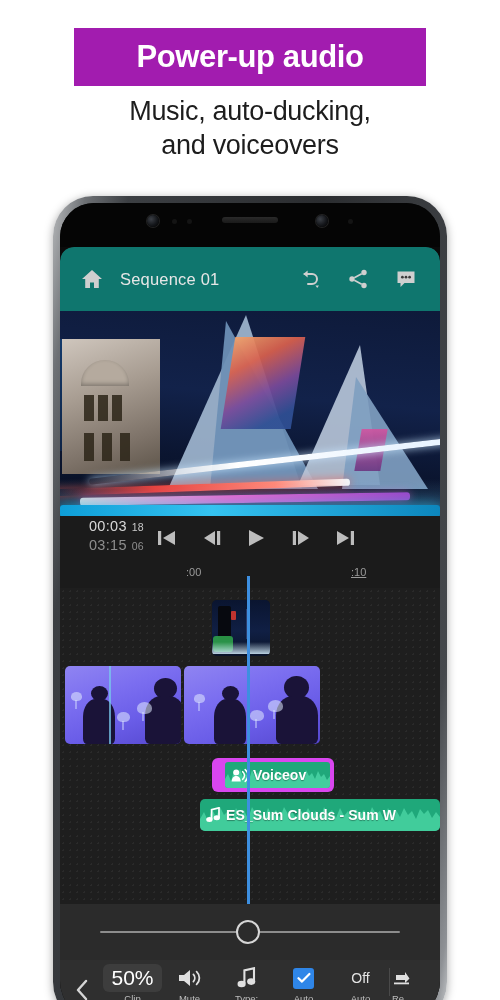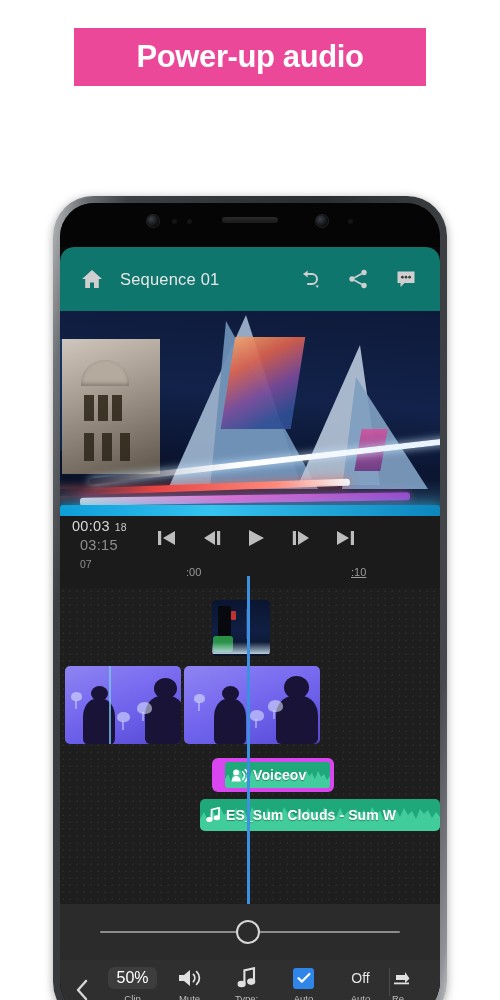--- a/index.html
+++ b/index.html
@@ -6,21 +6,21 @@
   body{
     width:500px;height:1000px;overflow:hidden;background:#ffffff;
     font-family:"Liberation Sans", sans-serif;
     -webkit-font-smoothing:antialiased;
   }
   .page{position:relative;width:500px;height:1000px;background:#fff;}
 
   
   .promo-banner{
     position:absolute;left:74px;top:28px;width:352px;height:58px;
-    background:#ec4899;display:flex;align-items:center;justify-content:center;
+    background:#a21caf;display:flex;align-items:center;justify-content:center;
   }
   .promo-banner-text{
     color:#ffffff;font-size:31px;font-weight:bold;letter-spacing:-0.4px;
     white-space:nowrap;
   }
   .promo-sub{
     position:absolute;left:0;top:94px;width:500px;text-align:center;
     color:#1d1d1d;font-size:27px;line-height:34px;letter-spacing:-0.3px;
   }
   .promo-sub div{white-space:nowrap;}
@@ -132,27 +132,27 @@
     box-shadow:0 0 14px rgba(40,190,240,.7);
   }
   .street-glow{
     position:absolute;left:0;top:168px;width:380px;height:38px;
     background:linear-gradient(180deg,rgba(255,255,255,0),rgba(120,200,240,.35));
   }
 
   
   .transport{position:absolute;left:0;top:269px;width:380px;height:46px;}
   .tc{position:absolute;left:12px;}
-  .tc-row{display:flex;align-items:baseline;gap:5px;white-space:nowrap;}
+  .tc-row{display:flex;align-items:baseline;gap:5px;white-space:nowrap;margin-left:17px;}
   .tc-main{color:#d8d8d8;font-size:14.5px;letter-spacing:.3px;}
   .tc-frames{color:#c9c9c9;font-size:10.5px;}
   .tc-row.total .tc-main{color:#8e8e8e;}
   .tc-row.total .tc-frames{color:#8e8e8e;}
   .tc-row.cur{position:absolute;left:0;top:2px;}
-  .tc-row.total{position:absolute;left:8px;top:21px;flex-direction:column;}
+  .tc-row.total{position:absolute;left:0;top:21px;}
   .pbtns{position:absolute;left:96px;top:6px;width:200px;height:32px;display:flex;align-items:center;justify-content:space-between;}
   .pb{display:block;}
 
   
   .ruler{position:absolute;left:0;top:315px;width:380px;height:26px;}
   .rtick{position:absolute;top:4px;color:#9a9a9a;font-size:11px;}
 
   
   .timeline{position:absolute;left:0;top:341px;width:380px;height:316px;background:#1e1e1e;}
   .tl-dots{
@@ -217,37 +217,41 @@
   .tb-back{width:44px;height:59px;display:flex;align-items:center;justify-content:center;}
   .tb-item{
     width:57px;height:59px;display:flex;flex-direction:column;align-items:center;
     padding-top:5px;box-sizing:border-box;
   }
   .tb-icon{height:26px;display:flex;align-items:center;justify-content:center;}
   .tb-label{
     margin-top:2px;color:#bdbdbd;font-size:9.5px;line-height:11px;text-align:center;white-space:nowrap;
   }
   .pill{
-    background:#3d3d3d;border-radius:6px;padding:2px 8px;color:#ffffff;font-size:16px;
+    background:#3d3d3d;border-radius:6px;padding:2px 8px;color:#ffffff;font-size:21px;
   }
   .offtext{color:#e4e4e4;font-size:14px;line-height:22px;}
   .chk{
     width:21px;height:21px;border-radius:3px;background:#2f86e8;display:flex;align-items:center;justify-content:center;
   }
   .divider{width:1px;height:28px;background:#4a4a4a;margin-top:8px;}
   .tb-item.clipped{width:36px;overflow:hidden;align-items:flex-start;padding-left:2px;}
   .tb-item.clipped .tb-label{text-align:left;}
 </style>
 </head>
 <body>
 
 <div class="page">
 
   <div class="promo-banner">
     <div class="promo-banner-text">Power-up audio</div>
+  </div>
+  <div class="promo-sub">
+    <div>Music, auto-ducking,</div>
+    <div>and voiceovers</div>
   </div>
 
   <div class="phone">
     <div class="phone-inner">
 
       <div class="sensor-strip">
         <div class="speaker-slot"></div>
         <div class="cam c1"></div>
         <div class="cam c2"></div>
         <div class="sensor-dot s1"></div>
@@ -309,21 +313,21 @@
         </div>
 
         <div class="transport">
           <div class="tc">
             <div class="tc-row cur">
               <span class="tc-main">00:03</span>
               <span class="tc-frames">18</span>
             </div>
             <div class="tc-row total">
               <span class="tc-main">03:15</span>
-              <span class="tc-frames">07</span>
+              <span class="tc-frames">06</span>
             </div>
           </div>
           <div class="pbtns">
             <svg class="pb" width="22" height="20" viewBox="0 0 22 20">
               <rect x="2" y="3" width="3.2" height="14" fill="#bdbdbd"></rect>
               <path d="M19 3 L19 17 L7 10 Z" fill="#bdbdbd"></path>
             </svg>
             <svg class="pb" width="22" height="20" viewBox="0 0 22 20">
               <path d="M14 3 L14 17 L3 10 Z" fill="#bdbdbd"></path>
               <rect x="16" y="3" width="3.2" height="14" fill="#bdbdbd"></rect>

